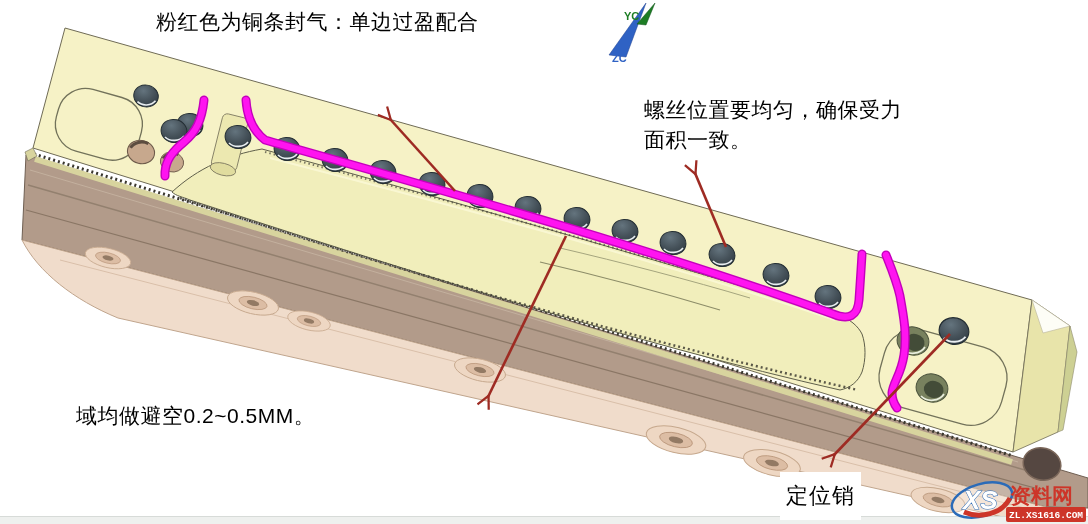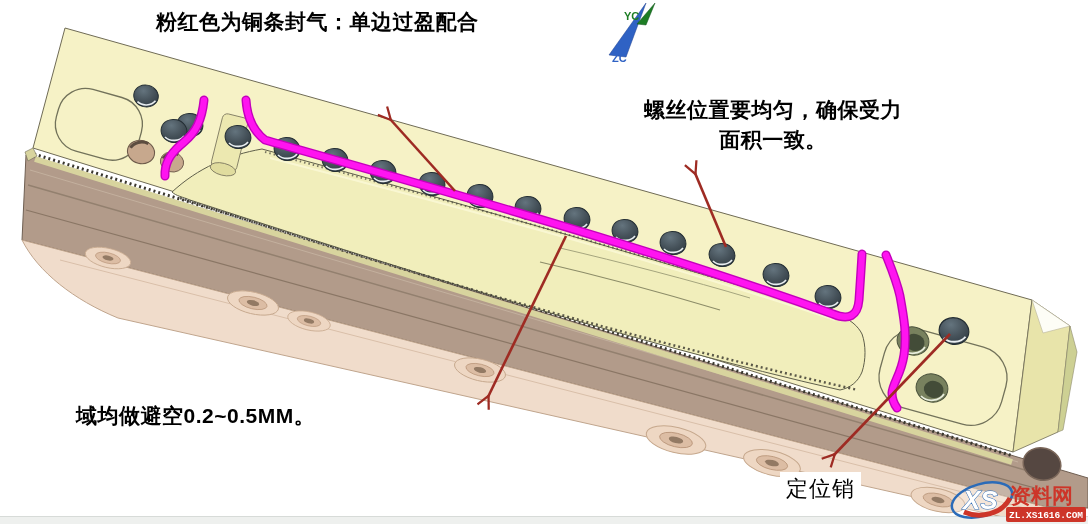--- a/index.html
+++ b/index.html
@@ -2,24 +2,24 @@
 <html><head>
 <meta charset="utf-8">
 <style>
   html,body{margin:0;padding:0;background:#fff;}
   .stage{position:relative;width:1088px;height:524px;background:#ffffff;overflow:hidden;
          font-family:"Liberation Sans","DejaVu Sans",sans-serif;}
   .stage svg.model{position:absolute;left:0;top:0;z-index:0;}
   .bottom-bar{position:absolute;left:0;bottom:0;width:100%;height:7px;background:#eef0ee;
               border-top:1px solid #d7dbd8;z-index:1;}
   .note{position:absolute;background:#ffffff;color:#000;font-size:21px;line-height:30px;
-        font-weight:700;letter-spacing:.5px;white-space:nowrap;padding:1px 6px;z-index:2;}
+        font-weight:400;letter-spacing:.5px;white-space:nowrap;padding:1px 6px;z-index:2;}
   .note div{white-space:nowrap;}
   .note-dowel{position:absolute;background:#ffffff;color:#000;font-size:22px;font-weight:500;
-        letter-spacing:1px;white-space:nowrap;padding:2px 6px;z-index:2;}
+        letter-spacing:1px;white-space:nowrap;padding:9px 6px;z-index:2;}
   .watermark{position:absolute;right:0;bottom:0;z-index:3;}
 </style>
 </head>
 <body>
 
 <div class="stage">
 
   <svg class="model" width="1088" height="524" viewBox="0 0 1088 524">
     <defs>
       <radialGradient id="holeGrad" cx="35%" cy="30%" r="75%">
@@ -168,21 +168,21 @@
       <polygon points="637,24 655,3 646,25" fill="#1d7d24" stroke="#11511a" stroke-width="0.5"></polygon>
       <text x="624" y="20" font-size="11" font-weight="bold" fill="#1d7d24">YC</text>
       <text x="612" y="62" font-size="11" font-weight="bold" fill="#2f62c4">ZC</text>
     </g>
   </svg>
 
   <div class="note" style="left:150px;top:6px;">
     <div>粉红色为铜条封气：单边过盈配合</div>
   </div>
 
-  <div class="note" style="left:638px;top:94px;text-align:center;">
+  <div class="note" style="left:638px;top:94px;">
     <div>螺丝位置要均匀，确保受力</div>
     <div>面积一致。</div>
   </div>
 
   <div class="note" style="left:70px;top:400px;">
     <div>域均做避空0.2~0.5MM。</div>
   </div>
 
   <div class="note-dowel" style="left:780px;top:472px;">
     <span>定位销</span>

